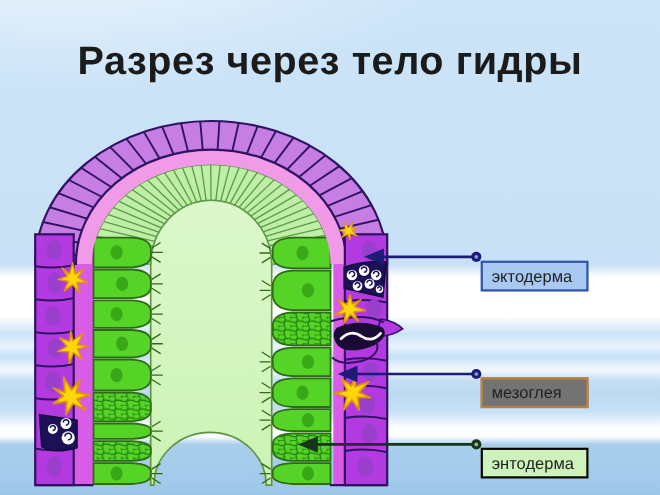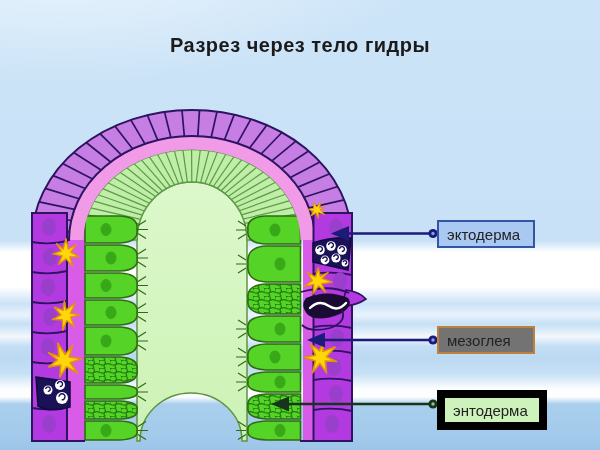--- a/index.html
+++ b/index.html
@@ -16,32 +16,32 @@
         #ffffff 56%, #ffffff 63.8%,
         #cbe3f7 67.5%, #e9f3fc 70%,
         #c6e0f5 72%, #f2f8fd 74.8%,
         #c3def4 77%, #bcd9f2 79.5%,
         #c6e0f5 83%, #fbfdff 86.3%,
         #fdfeff 88.2%, #a9cfed 89.8%,
         #a3caeb 97%, #9cc5e9 100%);
   }
   .slide-title{
     position:absolute; left:0; top:34px; width:100%;
-    text-align:center; font-size:20px; font-weight:bold;
+    text-align:center; font-size:36px; font-weight:bold;
     color:#1b1b1b; letter-spacing:.5px;
   }
   svg.diagram{position:absolute; left:0; top:0; width:600px; height:450px;}
   .label-box{
     position:absolute; left:437px; width:86px; height:24px;
     display:flex; align-items:center; padding-left:8px;
-    font-size:15px; color:#222;
+    font-size:15px; color:#222;margin-top:17px;
   }
   .lb-ecto{top:220px; background:#a9c9f3; border:2px solid #3355a8;}
   .lb-meso{top:326px; background:#737373; border:2px solid #be803a;}
-  .lb-endo{top:390px; background:#cef2bb; border:8px solid #000000;}
+  .lb-endo{top:390px; background:#cef2bb; border:2px solid #000000;}
 </style>
 </head>
 <body>
 
 <div class="slide">
   <div class="bg"></div>
 
   <div class="slide-title">Разрез через тело гидры</div>
 
   <svg id="dsvg" class="diagram" viewBox="0 0 600 450">

